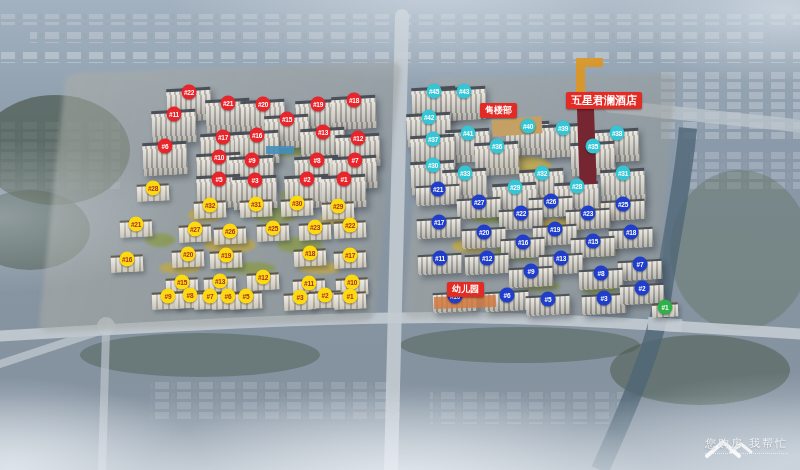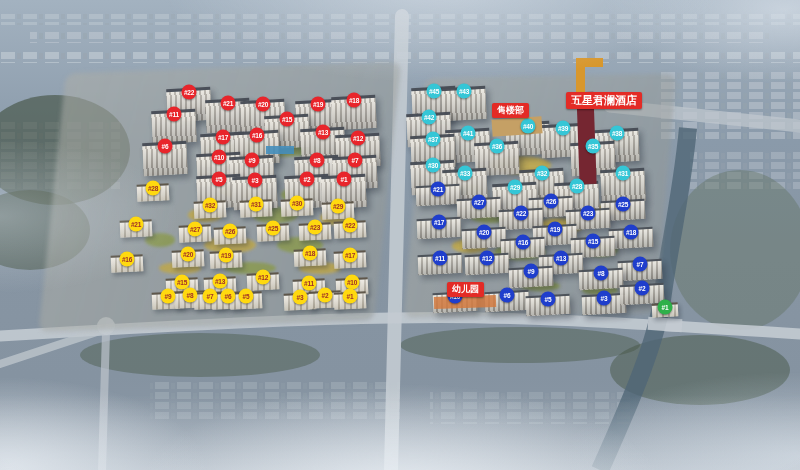--- a/index.html
+++ b/index.html
@@ -313,19 +313,26 @@
       <div class="badge" style="left: 531px; top: 271px; background: rgb(31, 62, 204); color: rgb(255, 255, 255);">#9</div>
       <div class="badge" style="left: 601px; top: 273px; background: rgb(31, 62, 204); color: rgb(255, 255, 255);">#8</div>
       <div class="badge" style="left: 455px; top: 296px; background: rgb(31, 62, 204); color: rgb(255, 255, 255);">#10</div>
       <div class="badge" style="left: 507px; top: 295px; background: rgb(31, 62, 204); color: rgb(255, 255, 255);">#6</div>
       <div class="badge" style="left: 548px; top: 299px; background: rgb(31, 62, 204); color: rgb(255, 255, 255);">#5</div>
       <div class="badge" style="left: 604px; top: 298px; background: rgb(31, 62, 204); color: rgb(255, 255, 255);">#3</div>
       <div class="badge" style="left: 642px; top: 288px; background: rgb(31, 62, 204); color: rgb(255, 255, 255);">#2</div>
       <div class="badge" style="left: 665px; top: 307px; background: rgb(47, 176, 74); color: rgb(255, 255, 255);">#1</div>
     </div>
 
-  <div class="banner" style="left:492px;top:103px;">售楼部</div>
+  <div class="banner" style="left:480px;top:103px;">售楼部</div>
   <div class="banner" style="left:566px;top:77px;font-size:11px;margin-top:15px;">五星君澜酒店</div>
   <div class="banner" style="left:447px;top:282px;">幼儿园</div>
 
   <div id="watermark">
+    <div class="topline">
+      <svg width="54" height="22" viewBox="0 0 54 22">
+        <path d="M2 20 L18 6 L34 20" fill="none" stroke="#fff" stroke-width="4" stroke-linecap="round" stroke-linejoin="round"></path>
+        <path d="M26 16 L36 8 L46 16" fill="none" stroke="#fff" stroke-width="3" stroke-linecap="round" stroke-linejoin="round" opacity=".9"></path>
+      </svg>
+      <span class="tagline">您购房 我帮忙</span>
+    </div>
   </div>
 </div>
 
 </body></html>

